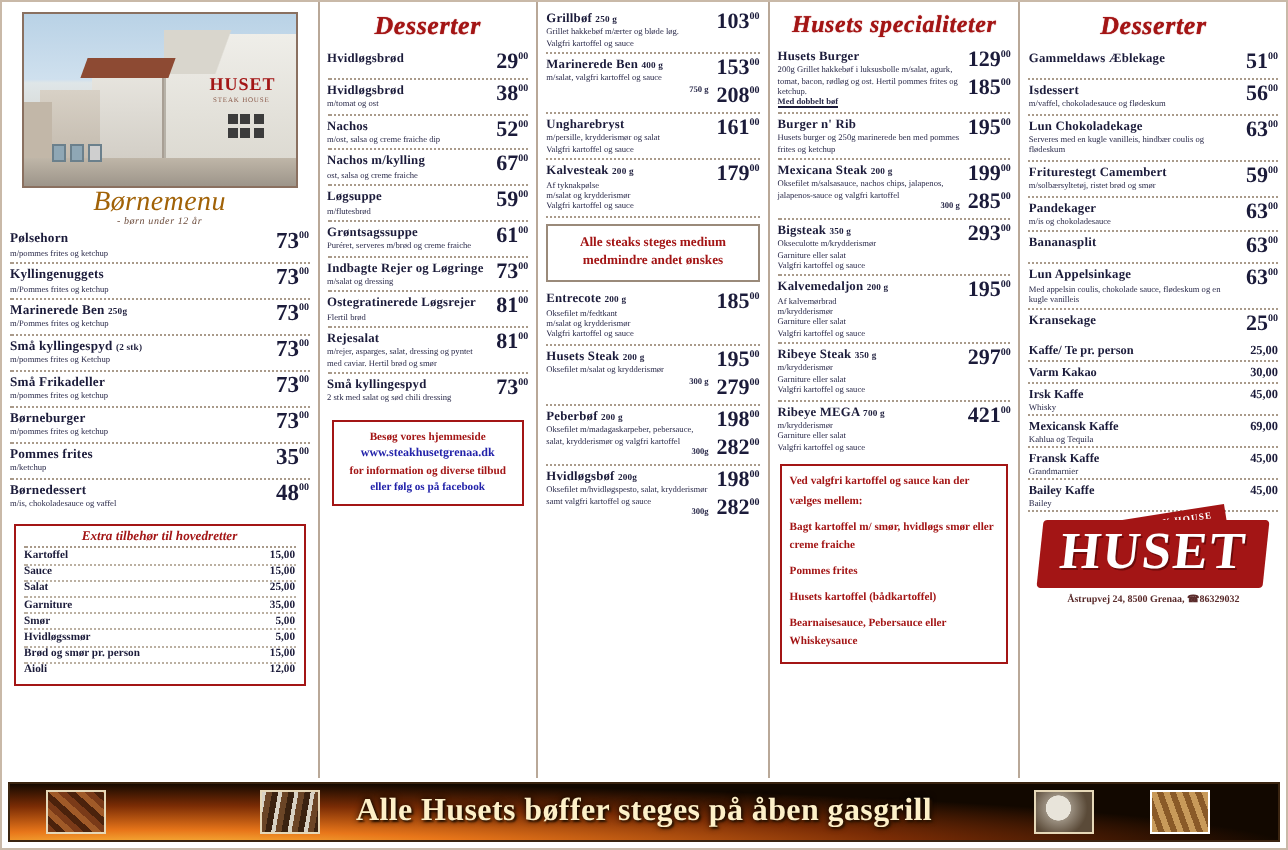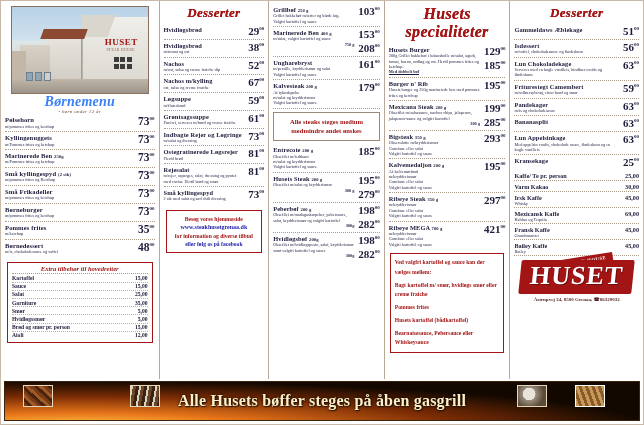--- a/index.html
+++ b/index.html
@@ -37,21 +37,21 @@
     text-align: center;
     color: #a31515;
     font-family: "Liberation Serif", serif;
     font-style: italic;
     font-weight: bold;
     font-size: 13px;
     letter-spacing: .3px;
     margin: 1px 0 3px 0;
     text-shadow: 0 0 .5px #a31515;
   }
-  .sect-title.small { font-size: 16px; }
+  .sect-title.small { font-size: 12px; }
 
   
   .photo {
     width: 138px; height: 88px;
     margin: 2px auto 0 auto;
     border: 1px solid #8a7060;
     background: linear-gradient(180deg,#b9d2e6 0%, #cfe0ee 38%, #dfe6e8 40%, #c9c2b8 100%);
     position: relative;
     overflow: hidden;
   }
@@ -102,21 +102,21 @@
   }
   .photo .bin {
     position: absolute; bottom: 12px; width: 7px; height: 9px; background: #8fa7b5;
     border: .5px solid #6b808c;
   }
   .photo .bin.b1 { left: 14px; } .photo .bin.b2 { left: 23px; }
   .photo .bin.b3 { left: 32px; background:#cfcfcf; }
 
   .kids-cap { text-align: center; }
   .kids-cap .t {
-    font-style: italic; font-weight: bold; color: #3b82f6; font-size: 14px;
+    font-style: italic; font-weight: normal; color: #a16207; font-size: 14px;
     letter-spacing: .2px;
   }
   .kids-cap .s { font-size: 5px; color: #6b4a3a; font-style: italic; letter-spacing: .3px; margin-top:-1px;}
 
   
   .item {
     display: flex; align-items: flex-start;
     border-bottom: 1px dotted #a99a8a;
     padding: 2px 0 2px 0;
     gap: 2px;
@@ -200,21 +200,21 @@
   }
   .logo-tag {
     position: absolute; right: 26px; top: -4px;
     background: #a31515; color: #fff; font-size: 4.6px; font-weight: bold;
     padding: 2px 7px; transform: rotate(-9deg); letter-spacing: .6px;
   }
   .logo-addr { font-size: 5px; color: #5a2b2b; font-weight: bold; margin-top: 2px; }
 
   
   .banner {
-    height: 40px; margin: 2px 3px 3px 3px; position: relative; overflow: hidden;
+    height: 30px; margin: 2px 3px 3px 3px; position: relative; overflow: hidden;
     background:
       radial-gradient(ellipse at 12% 120%, #ffd24a 0%, #e8761a 22%, #7a2c05 48%, #120800 72%),
       radial-gradient(ellipse at 38% 130%, #ffcf3c 0%, #e2691a 20%, #60230a 46%, #0d0600 70%),
       radial-gradient(ellipse at 62% 125%, #ffd857 0%, #ef7d1c 21%, #6d2708 47%, #0d0600 72%),
       radial-gradient(ellipse at 88% 120%, #ffcb39 0%, #e06b16 22%, #5e2207 48%, #0b0500 72%),
       #0a0500;
     border: 1px solid #3a2410;
     display: flex; align-items: center; justify-content: center;
   }
   .banner .txt {

